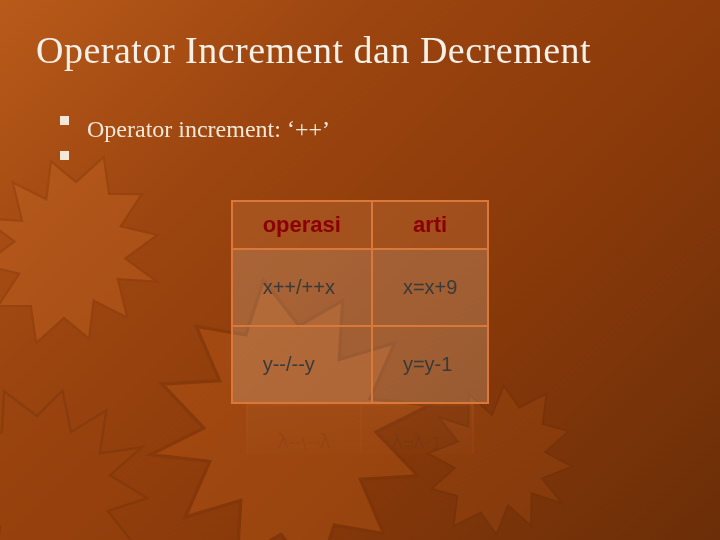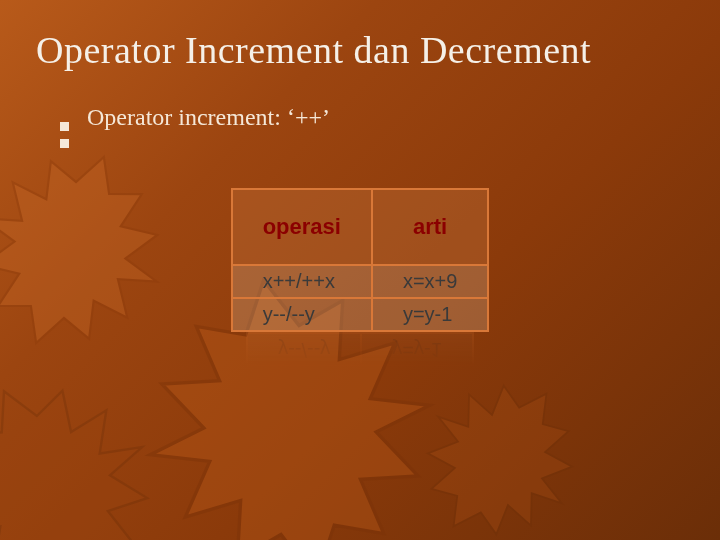--- a/index.html
+++ b/index.html
@@ -22,30 +22,30 @@
   .leaf4 { left: -60px; top: 380px; transform: rotate(-25deg) scale(1.1); opacity: 0.3; }
   .content {
     position: relative;
     z-index: 10;
     padding: 28px 36px;
   }
   .title {
     color: #f5f0e8;
     font-size: 38px;
     font-weight: normal;
-    margin-bottom: 32px;
+    margin-bottom: 44px;
     letter-spacing: 0.5px;
   }
   .bullets {
     margin-left: 24px;
     margin-bottom: 40px;
   }
   .bullet-row {
     display: flex;
-    align-items: flex-end;
+    align-items: flex-start;
     margin-bottom: 8px;
   }
   .bullet-square {
     width: 9px;
     height: 9px;
     background: #f5e8d8;
     margin-right: 18px;
     flex-shrink: 0;
   }
   .bullet-text {
@@ -61,29 +61,29 @@
     border-collapse: collapse;
     background: rgba(255, 250, 240, 0.08);
     border: 2px solid #d97838;
   }
   .op-table th {
     background: rgba(180, 90, 30, 0.35);
     color: #8b0000;
     font-family: Verdana, Arial, sans-serif;
     font-size: 22px;
     font-weight: bold;
-    padding: 24px 30px;
+    padding: 10px 30px;
     border: 2px solid #d97838;
     text-align: center;
   }
   .op-table td {
     color: #3a3a3a;
     font-family: Verdana, Arial, sans-serif;
     font-size: 20px;
-    padding: 4px 30px;
+    padding: 26px 30px;
     border: 2px solid #d97838;
     text-align: left;
     background: rgba(255, 245, 225, 0.12);
   }
   .reflection {
     display: flex;
     justify-content: center;
     margin-top: 0;
   }
   .reflection .op-table {

